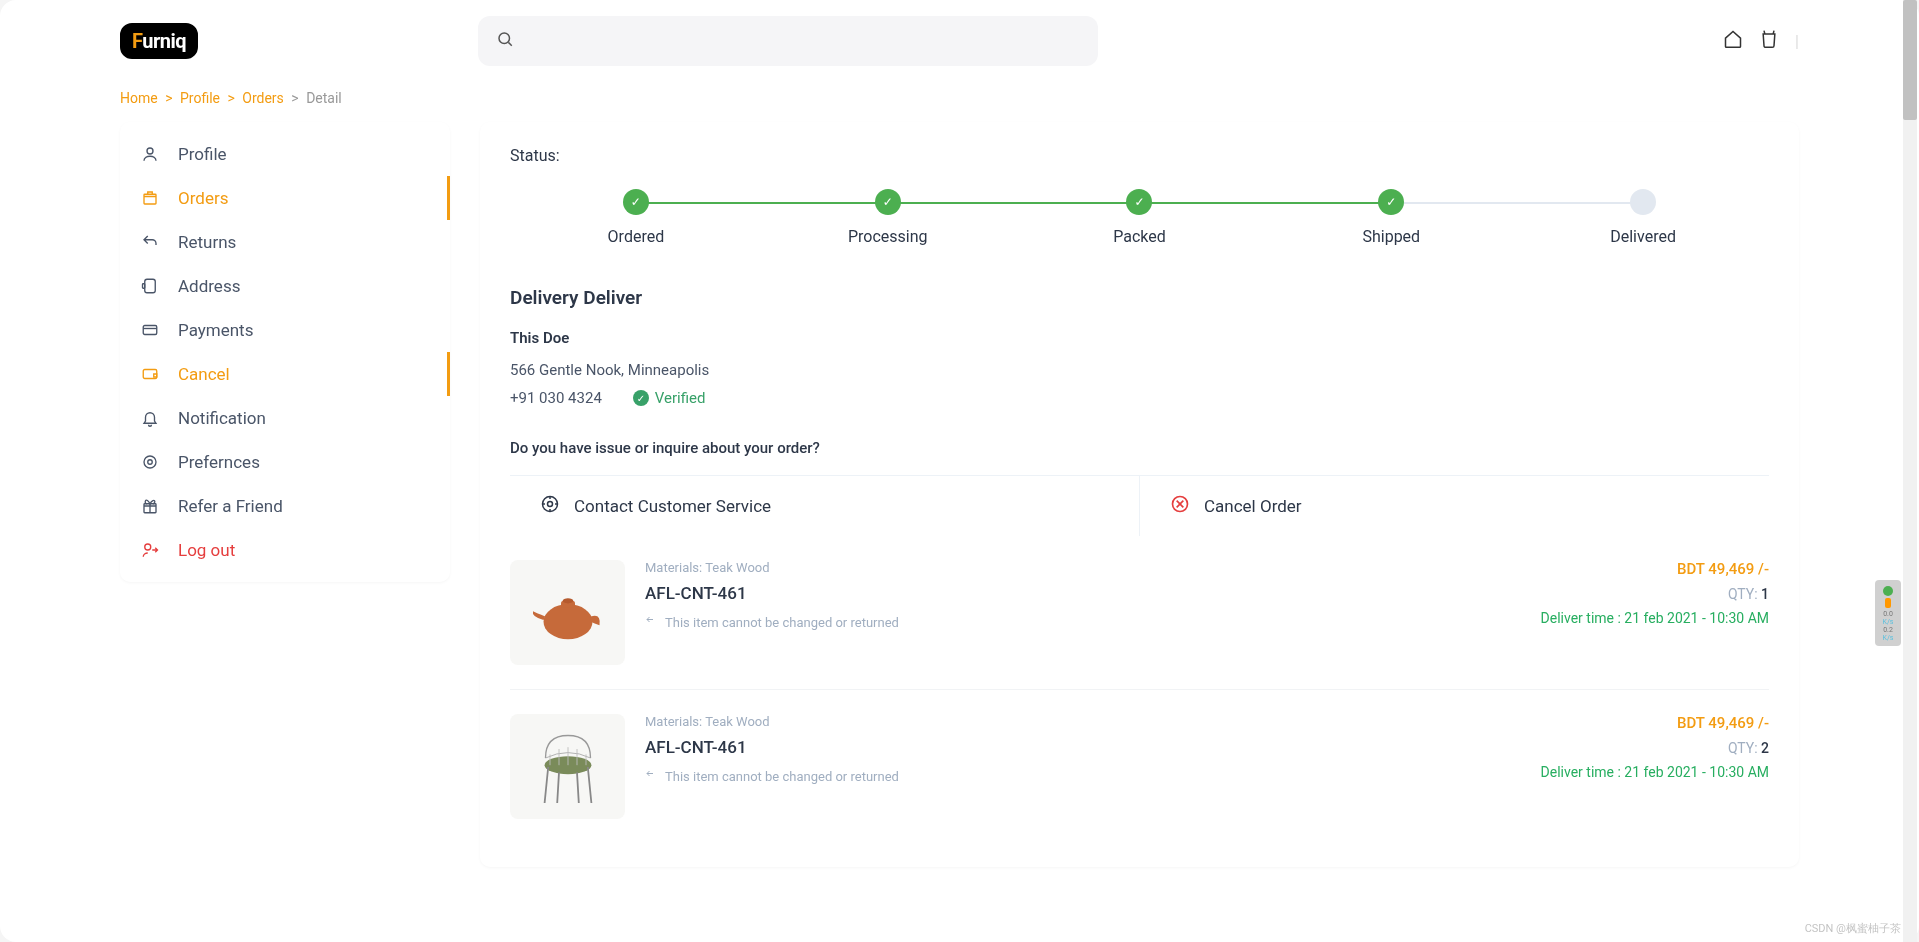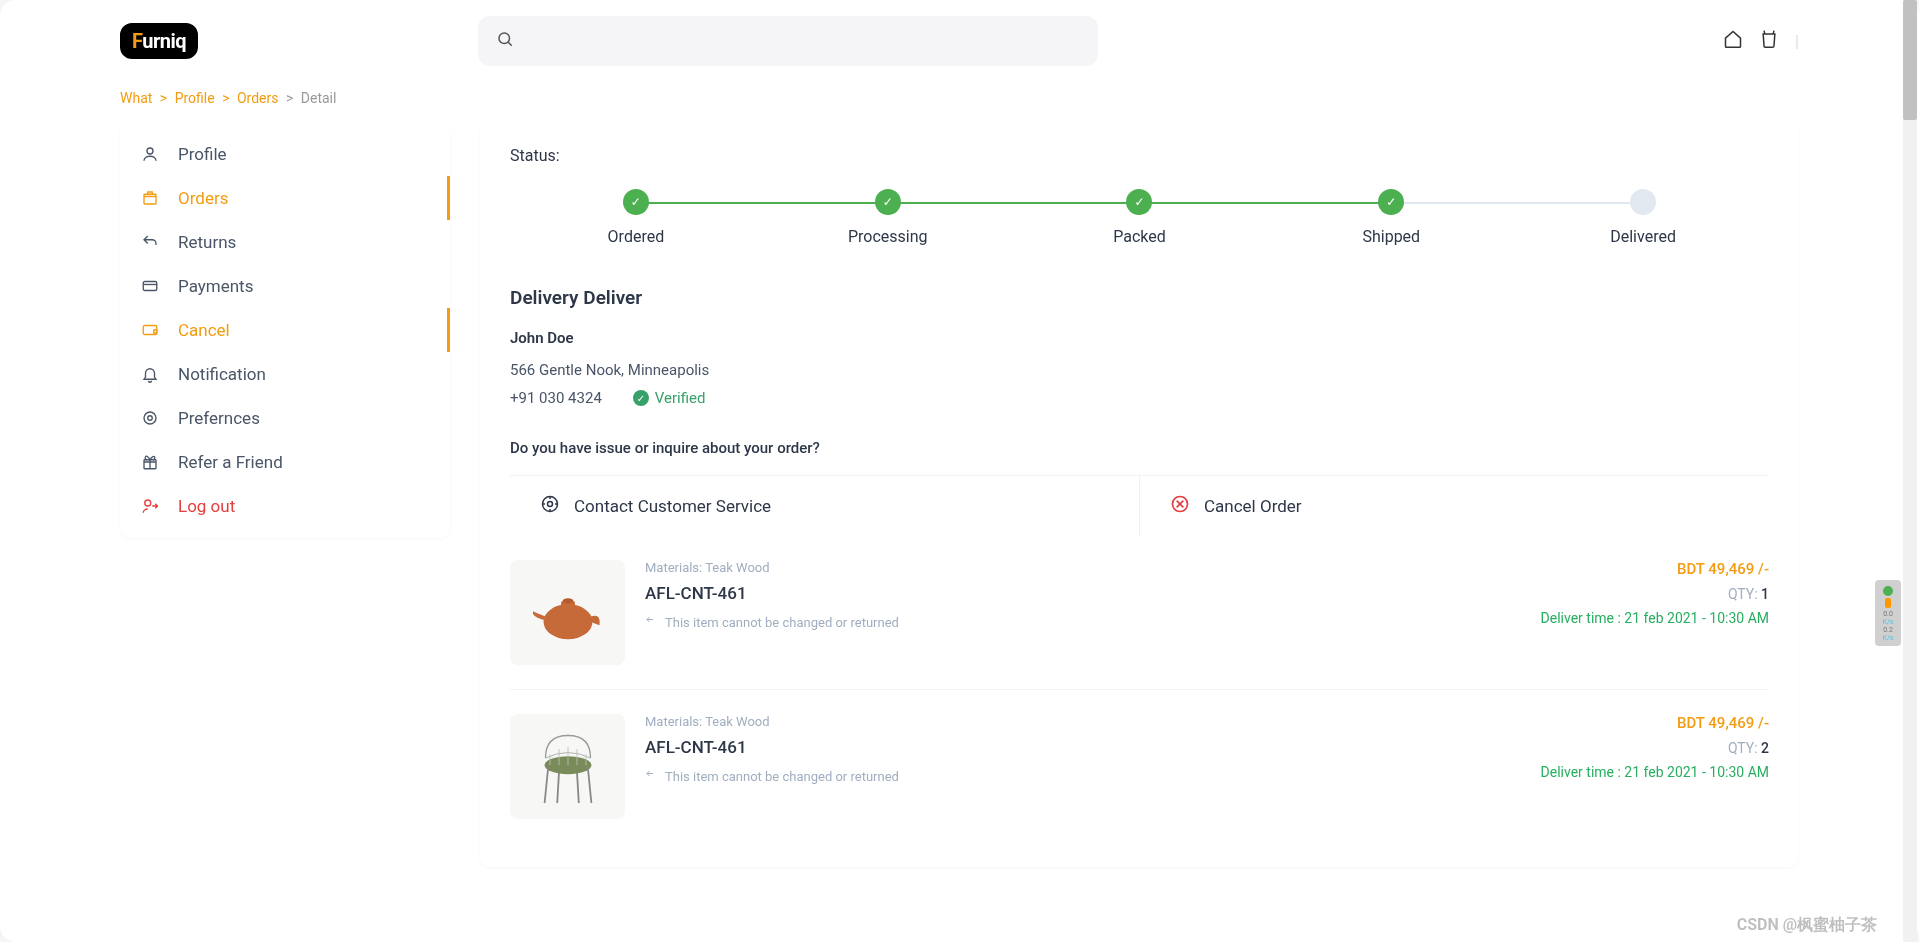--- a/index.html
+++ b/index.html
@@ -241,25 +241,24 @@
       background: #d0d0d0;
       border-radius: 4px;
       padding: 4px 2px;
       font-size: 7px;
       color: #777;
       text-align: center;
     }
     .fw-dot { width: 10px; height: 10px; border-radius: 50%; margin: 2px auto; }
     .watermark {
       position: absolute;
-      right: 42px;
+      right: 18px;
       bottom: 6px;
-      font-size: 16px;
+      font-size: 11px;
       color: rgba(0,0,0,0.25);
-      font-weight: bold;
     }
   </style>
 </head>
 <body>
 
 <div class="page-wrapper">
 
   <div class="header">
     <div class="logo">
       <span class="logo-text"><span class="accent">F</span><span>urniq</span></span>
@@ -283,21 +282,21 @@
       <span>
         <svg width="20" height="20" viewBox="0 0 24 24" fill="none" stroke="#333" stroke-width="1.8">
             <path d="M6 2l1 4h10l1-4M5 6h14l-1 14a2 2 0 01-2 2H8a2 2 0 01-2-2L5 6z"></path>
           </svg>
       </span>
       <span style="color:#ddd;">|</span>
     </div>
   </div>
 
   <div class="breadcrumb">
-    <a href="#">What</a>
+    <a href="#">Home</a>
     <span class="sep">&gt;</span>
     <a href="#">Profile</a>
     <span class="sep">&gt;</span>
     <a href="#">Orders</a>
     <span class="sep" style="color:#999;">&gt;</span>
     <span class="current">Detail</span>
   </div>
 
   <div class="content">
 
@@ -320,20 +319,29 @@
           </span>
           <span>Orders</span>
         </div>
         <div class="sidebar-item">
           <span class="icon">
             <svg width="18" height="18" viewBox="0 0 24 24" fill="none" stroke="currentColor" stroke-width="1.8">
               <path d="M9 14l-5-5 5-5M4 9h11a5 5 0 015 5v2"></path>
             </svg>
           </span>
           <span>Returns</span>
+        </div>
+        <div class="sidebar-item">
+          <span class="icon">
+            <svg width="18" height="18" viewBox="0 0 24 24" fill="none" stroke="currentColor" stroke-width="1.8">
+              <rect x="5" y="3" width="14" height="18" rx="3"></rect>
+              <rect x="2" y="9" width="3" height="6" rx="1"></rect>
+            </svg>
+          </span>
+          <span>Address</span>
         </div>
         <div class="sidebar-item">
           <span class="icon">
             <svg width="18" height="18" viewBox="0 0 24 24" fill="none" stroke="currentColor" stroke-width="1.8">
               <rect x="3" y="6" width="18" height="12" rx="2"></rect>
               <line x1="3" y1="10" x2="21" y2="10"></line>
             </svg>
           </span>
           <span>Payments</span>
         </div>
@@ -405,21 +413,21 @@
             <div class="status-dot">✓</div>
             <div class="status-step-label">Shipped</div>
           </div>
           <div class="status-step">
             <div class="status-dot inactive"></div>
             <div class="status-step-label">Delivered</div>
           </div>
         </div>
 
       <div class="section-title">Delivery Deliver</div>
-      <div class="addr-name">John Doe</div>
+      <div class="addr-name">This Doe</div>
       <div class="addr-line">566 Gentle Nook, Minneapolis</div>
       <div class="addr-phone-row">
         <span>+91 030 4324</span>
         <span class="verified">
           <span class="verify-dot">✓</span>
           <span>Verified</span>
         </span>
       </div>
 
       <div class="inquiry">

